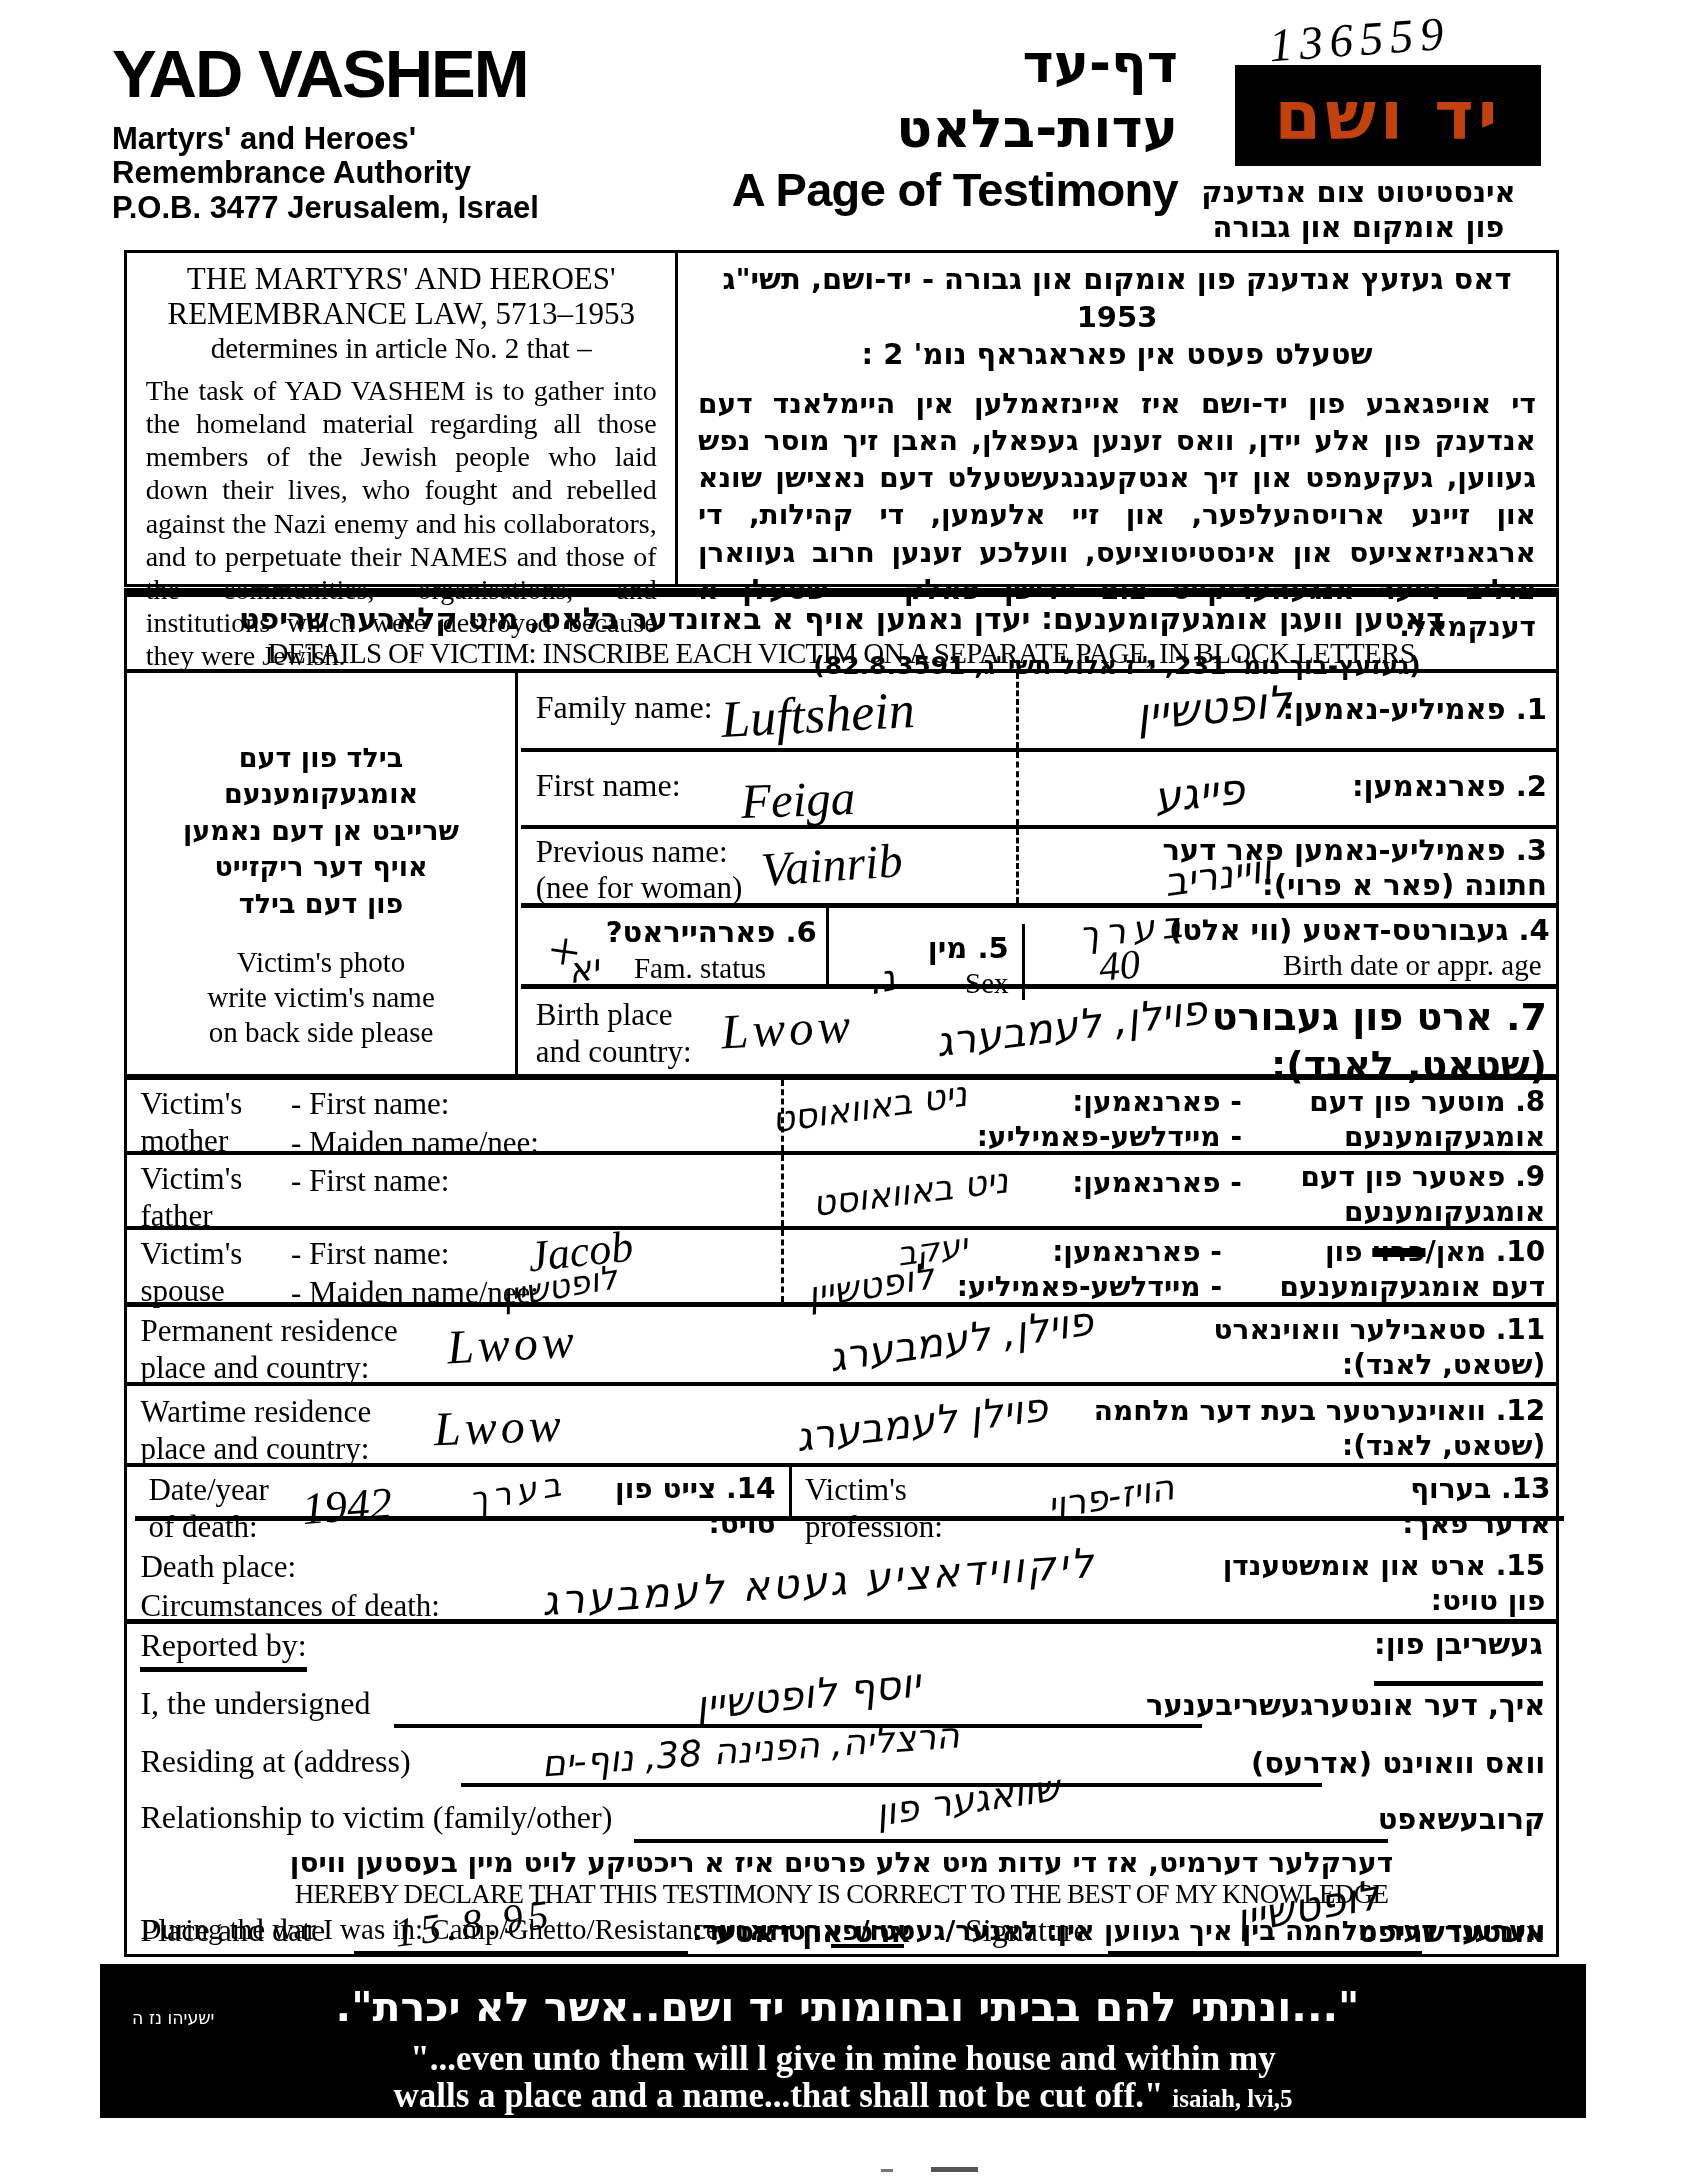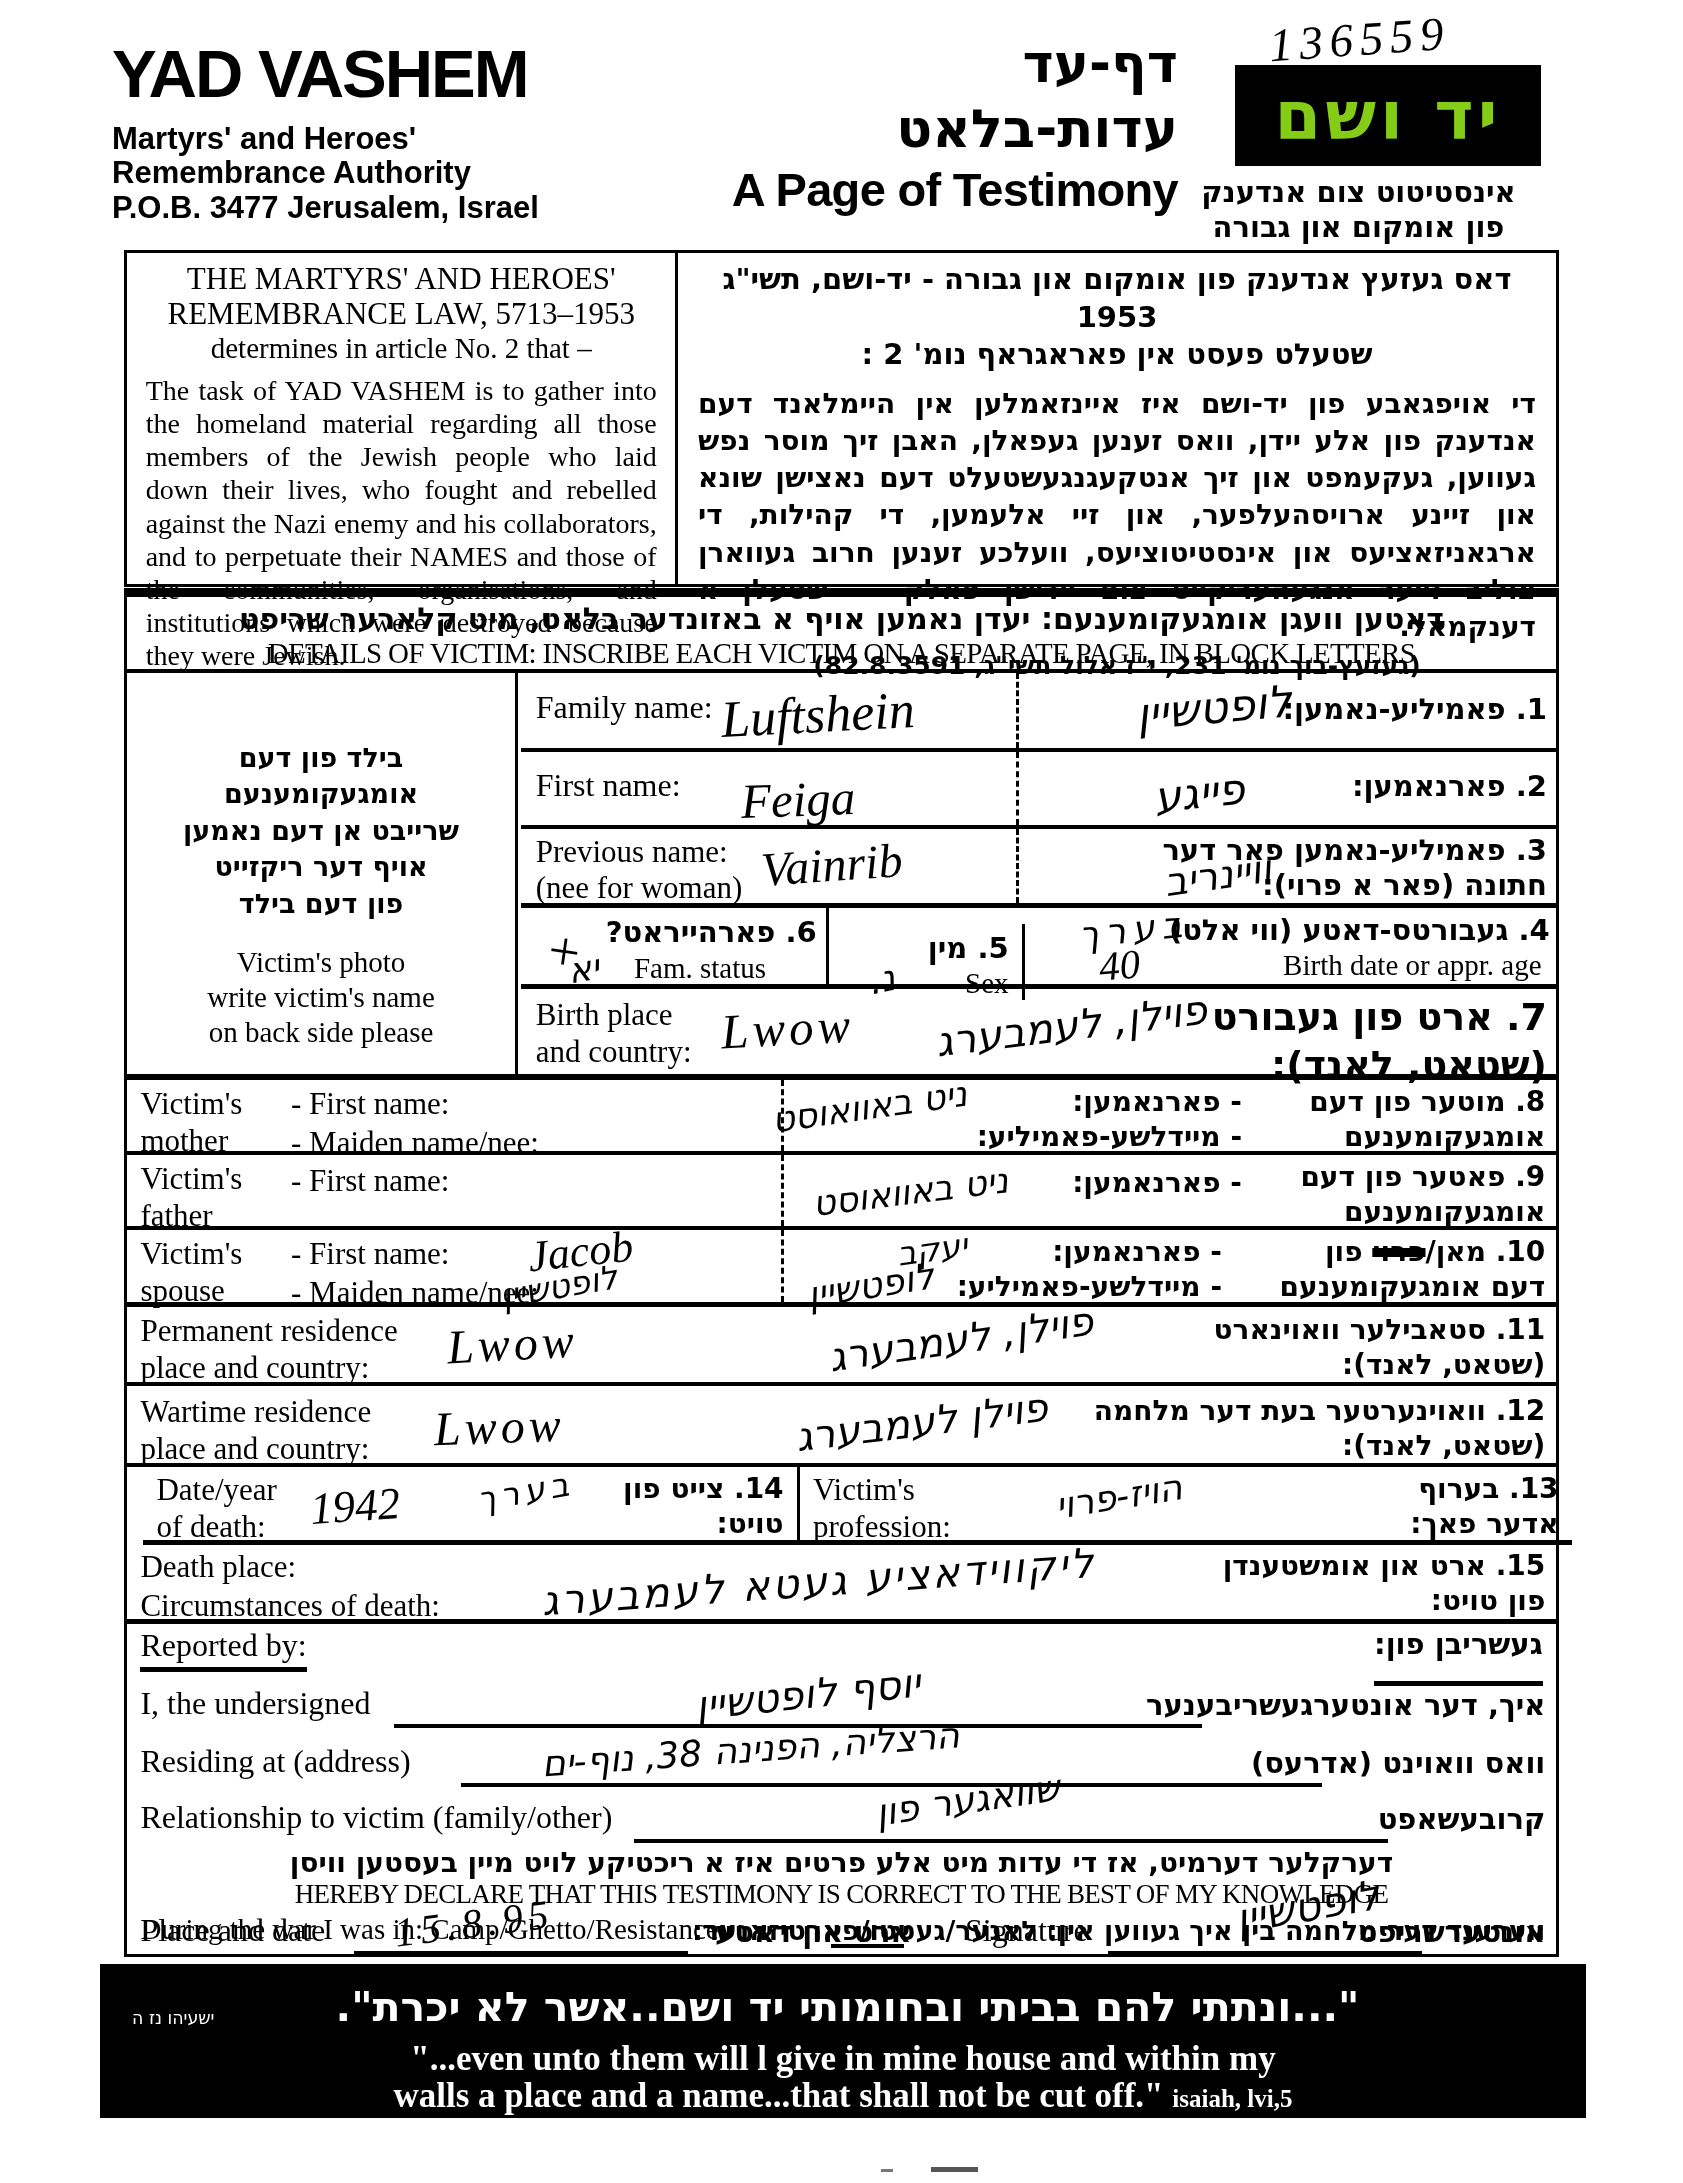--- a/index.html
+++ b/index.html
@@ -33,21 +33,21 @@
 
   <div class="abs" style="left:634px;top:37px;width:544px;text-align:right;">
     <div class="heb b rtl" style="font-size:53px;line-height:1.0;">דף-עד</div>
     <div class="heb b rtl" style="font-size:53px;line-height:1.0;margin-top:12px;">עדות-בלאט</div>
     <div class="sans b" style="font-size:47px;line-height:1.0;margin-top:10.7px;letter-spacing:-0.7px;">A Page of Testimony</div>
   </div>
 
   <div class="abs hand" style="left:1269px;top:12px;font-size:47px;transform:rotate(-4deg);letter-spacing:6.7px;">136559</div>
 
   <div class="abs" style="left:1235px;top:65px;width:306px;height:101px;background:#000;display:flex;align-items:center;justify-content:center;">
-    <span class="heb b rtl" style="color:#84cc16;font-size:67px;letter-spacing:4px;">יד ושם</span>
+    <span class="heb b rtl" style="color:#c2410c;font-size:67px;letter-spacing:4px;">יד ושם</span>
   </div>
   <div class="abs heb b rtl" style="left:1175px;top:175px;width:367px;text-align:center;font-size:29px;">אינסטיטוט צום אנדענק</div>
   <div class="abs heb b rtl" style="left:1175px;top:210px;width:367px;text-align:center;font-size:29px;">פון אומקום און גבורה</div>
 
   <div class="abs box" style="left:124px;top:250px;width:1435px;height:337px;border-width:3.3px;">
     <div class="abs" style="left:548px;top:0;bottom:0;width:0;border-left:3.3px solid #000;"></div>
 
     <div class="abs ser" style="left:18.7px;top:9.3px;width:511px;">
       <div class="ctr" style="font-size:31px;line-height:1.12;">THE MARTYRS' AND HEROES'</div>
       <div class="ctr" style="font-size:31px;line-height:1.12;">REMEMBRANCE LAW, 5713–1953</div>
@@ -236,21 +236,21 @@
         <div>place and country:</div>
       </div>
       <div class="abs hand" style="left:307px;top:13.4px;font-size:48px;letter-spacing:4px;transform:rotate(-2deg);">Lwow</div>
       <div class="abs handhe rtl" style="left:668px;top:13.4px;font-size:40px;transform:rotate(-7deg);">פוילן לעמבערג</div>
       <div class="abs heb b rtl" style="right:10.7px;top:6.7px;font-size:28px;line-height:1.25;text-align:right;">
         <div>12. וואוינערטער בעת דער מלחמה</div>
         <div>(שטאט, לאנד):</div>
       </div>
     </div>
 
-    <div class="abs" style="left:16px;top:387px;width:1429px;height:78px;border-bottom:5.3px solid #000;box-sizing:border-box;">
+    <div class="abs" style="left:8px;top:387px;width:1429px;height:54px;border-bottom:5.3px solid #000;box-sizing:border-box;">
       <div class="abs" style="left:654px;top:0;bottom:0;width:0;border-left:3.3px solid #000;"></div>
 
       <div class="abs" style="left:0;top:0;width:654px;height:100%;">
         <div class="abs ser" style="left:13.4px;top:4px;font-size:31px;line-height:1.2;">
           <div>Date/year</div>
           <div>of death:</div>
         </div>
         <div class="abs hand" style="left:167px;top:13.4px;font-size:45px;transform:rotate(-4deg);">1942</div>
         <div class="abs handhe rtl" style="left:334px;top:5.3px;font-size:33px;letter-spacing:5.3px;transform:rotate(-10deg);">בערך</div>
         <div class="abs heb b rtl" style="right:13.4px;top:4px;font-size:28px;line-height:1.25;text-align:right;">

